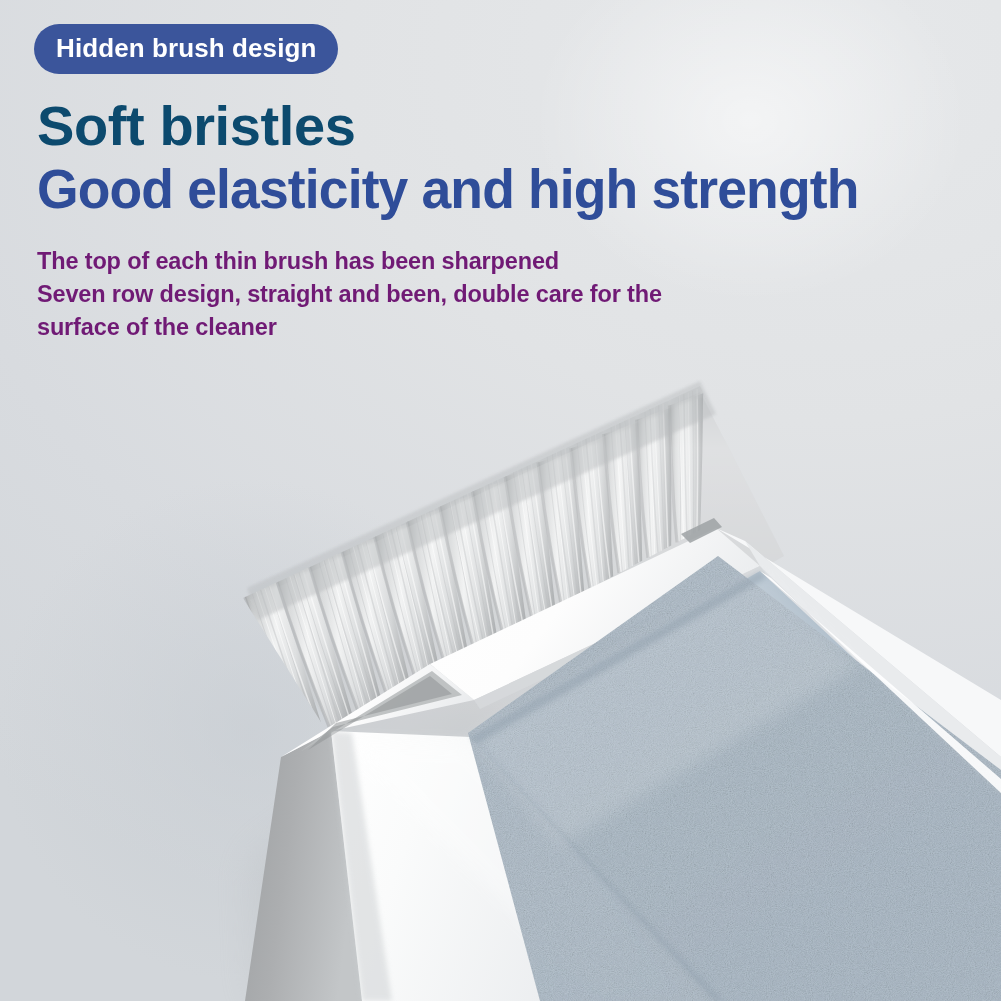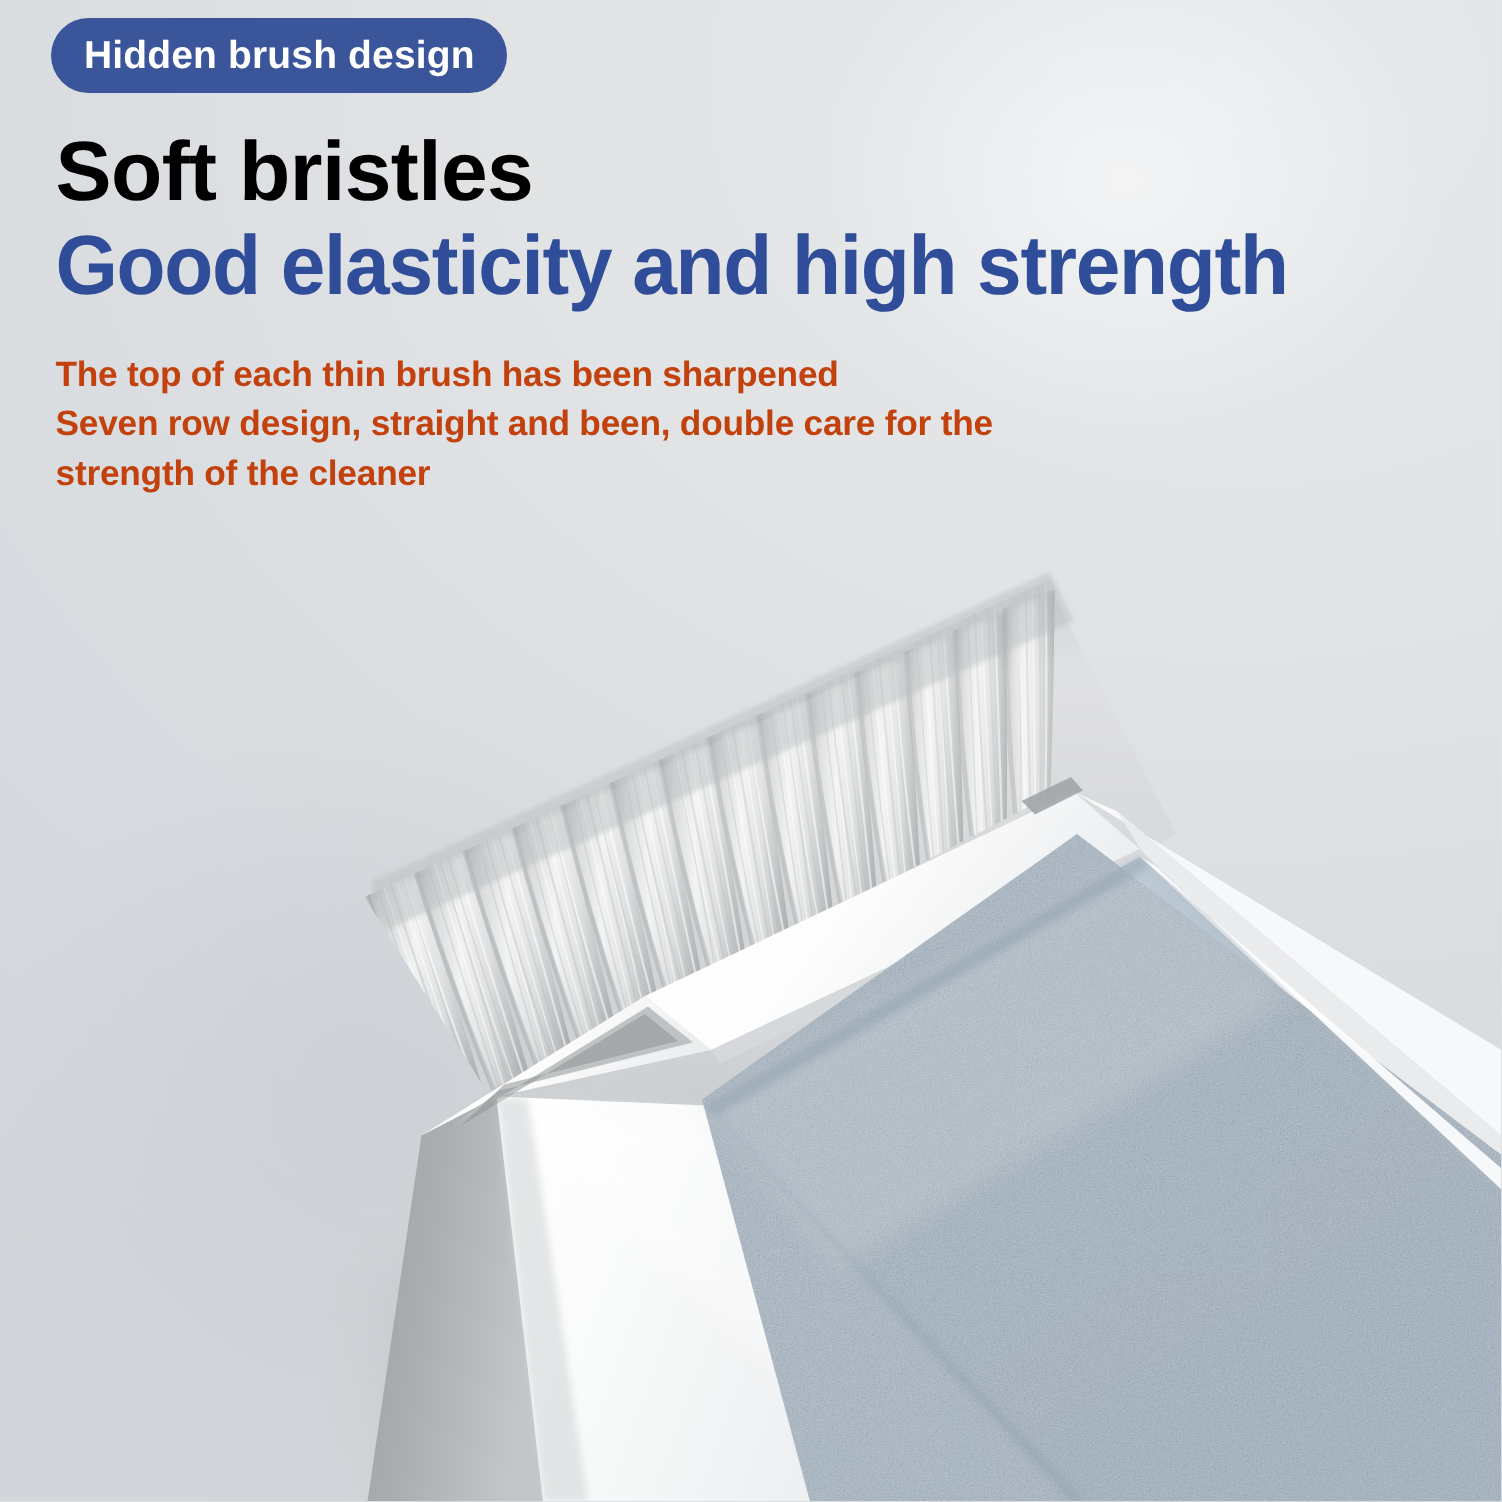--- a/index.html
+++ b/index.html
@@ -39,58 +39,58 @@
     top: -14%;
     width: 62%;
     height: 52%;
     background: radial-gradient(closest-side, rgba(255,255,255,.55), rgba(255,255,255,0) 70%);
   }
 
   
   .copy {
     position: absolute;
     left: 34px;
-    top: 12px;
+    top: 24px;
     width: 950px;
   }
   .badge {
     display: inline-block;
     background: #3b559b;
     color: #ffffff;
     font-size: 26px;
     font-weight: 700;
     letter-spacing: .1px;
     line-height: 1;
     padding: 11px 22px 13px 22px;
     border-radius: 26px;
     white-space: nowrap;
   }
   .head1 {
     margin: 22px 0 0 3px;
-    color: #000000;
+    color: #0c4a6e;
     font-size: 56px;
     font-weight: 700;
     line-height: 1.06;
     letter-spacing: -0.4px;
     white-space: nowrap;
   }
   .head2 {
     margin: 4px 0 0 3px;
     color: #2f4d99;
     font-size: 56px;
     font-weight: 700;
     line-height: 1.06;
     letter-spacing: -0.9px;
     transform: scaleX(.955);
     transform-origin: left center;
     white-space: nowrap;
   }
   .sub {
     margin: 26px 0 0 3px;
-    color: #c2410c;
+    color: #701a75;
     font-size: 23.5px;
     font-weight: 600;
     line-height: 1.42;
     letter-spacing: -0.15px;
   }
   .sub div { white-space: nowrap; }
 
   
   #product {
     position: absolute;
@@ -392,17 +392,17 @@
   <div class="copy">
     <div class="badge">Hidden brush design</div>
 
     <div class="head1">Soft bristles</div>
 
     <div class="head2">Good elasticity and high strength</div>
 
     <div class="sub">
       <div>The top of each thin brush has been sharpened</div>
       <div>Seven row design, straight and been, double care for the</div>
-      <div>strength of the cleaner</div>
+      <div>surface of the cleaner</div>
     </div>
   </div>
 
 </div>
 
 </body></html>

